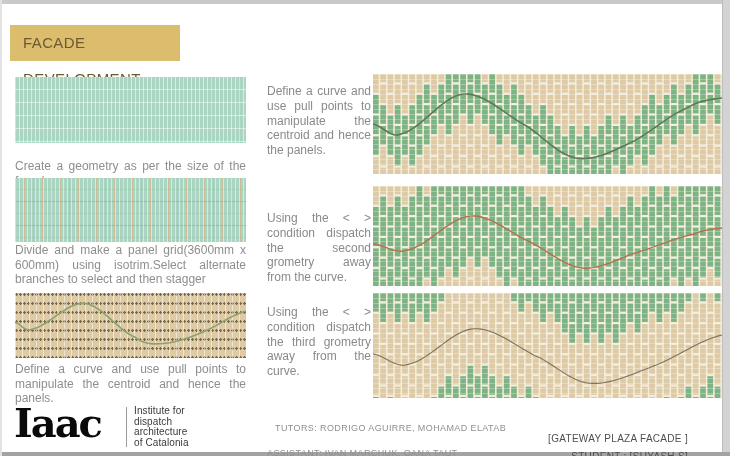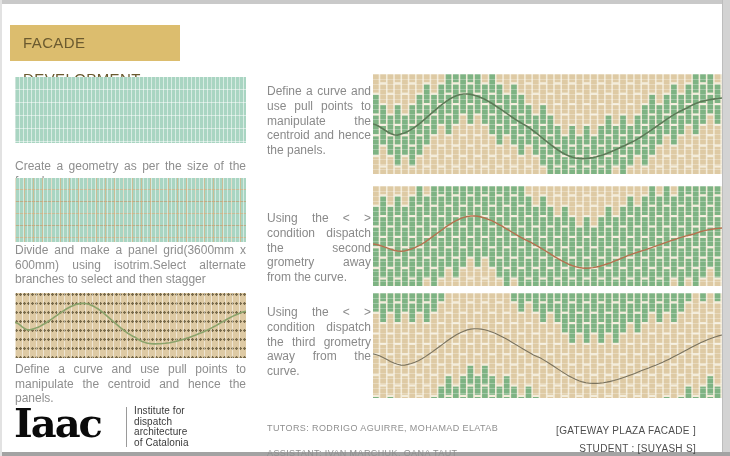--- a/index.html
+++ b/index.html
@@ -63,24 +63,24 @@
     font-size:40px;line-height:46px;color:#0a0a0a;letter-spacing:-2px;
   }
   .logo-divider{position:absolute;left:126px;top:407px;width:1px;height:40px;background:#9a9a9a;}
   .institute{
     position:absolute;left:134px;top:406px;color:#3a3a3a;
     font-size:10px;line-height:10.5px;font-weight:normal;letter-spacing:.1px;
   }
   .credit{
     position:absolute;left:267px;color:#8f8f8f;font-size:9px;letter-spacing:.4px;margin:0;
   }
-  .tutors{top:423px;} .assistant{top:448px;}
+  .tutors{top:423px;margin-left:8px;} .assistant{top:448px;}
   .proj{
     position:absolute;right:30px;text-align:right;color:#4e4e4e;font-size:10px;
-    letter-spacing:.3px;margin:4px;
+    letter-spacing:.3px;margin:12px;
   }
   .project{top:421px;} .student{top:439px;}
 </style>
 </head>
 <body>
 
 <div class="edge edge-top"></div>
 <div class="edge edge-right"></div>
 <div class="edge edge-bottom"></div>
 <div class="edge edge-left"></div>

